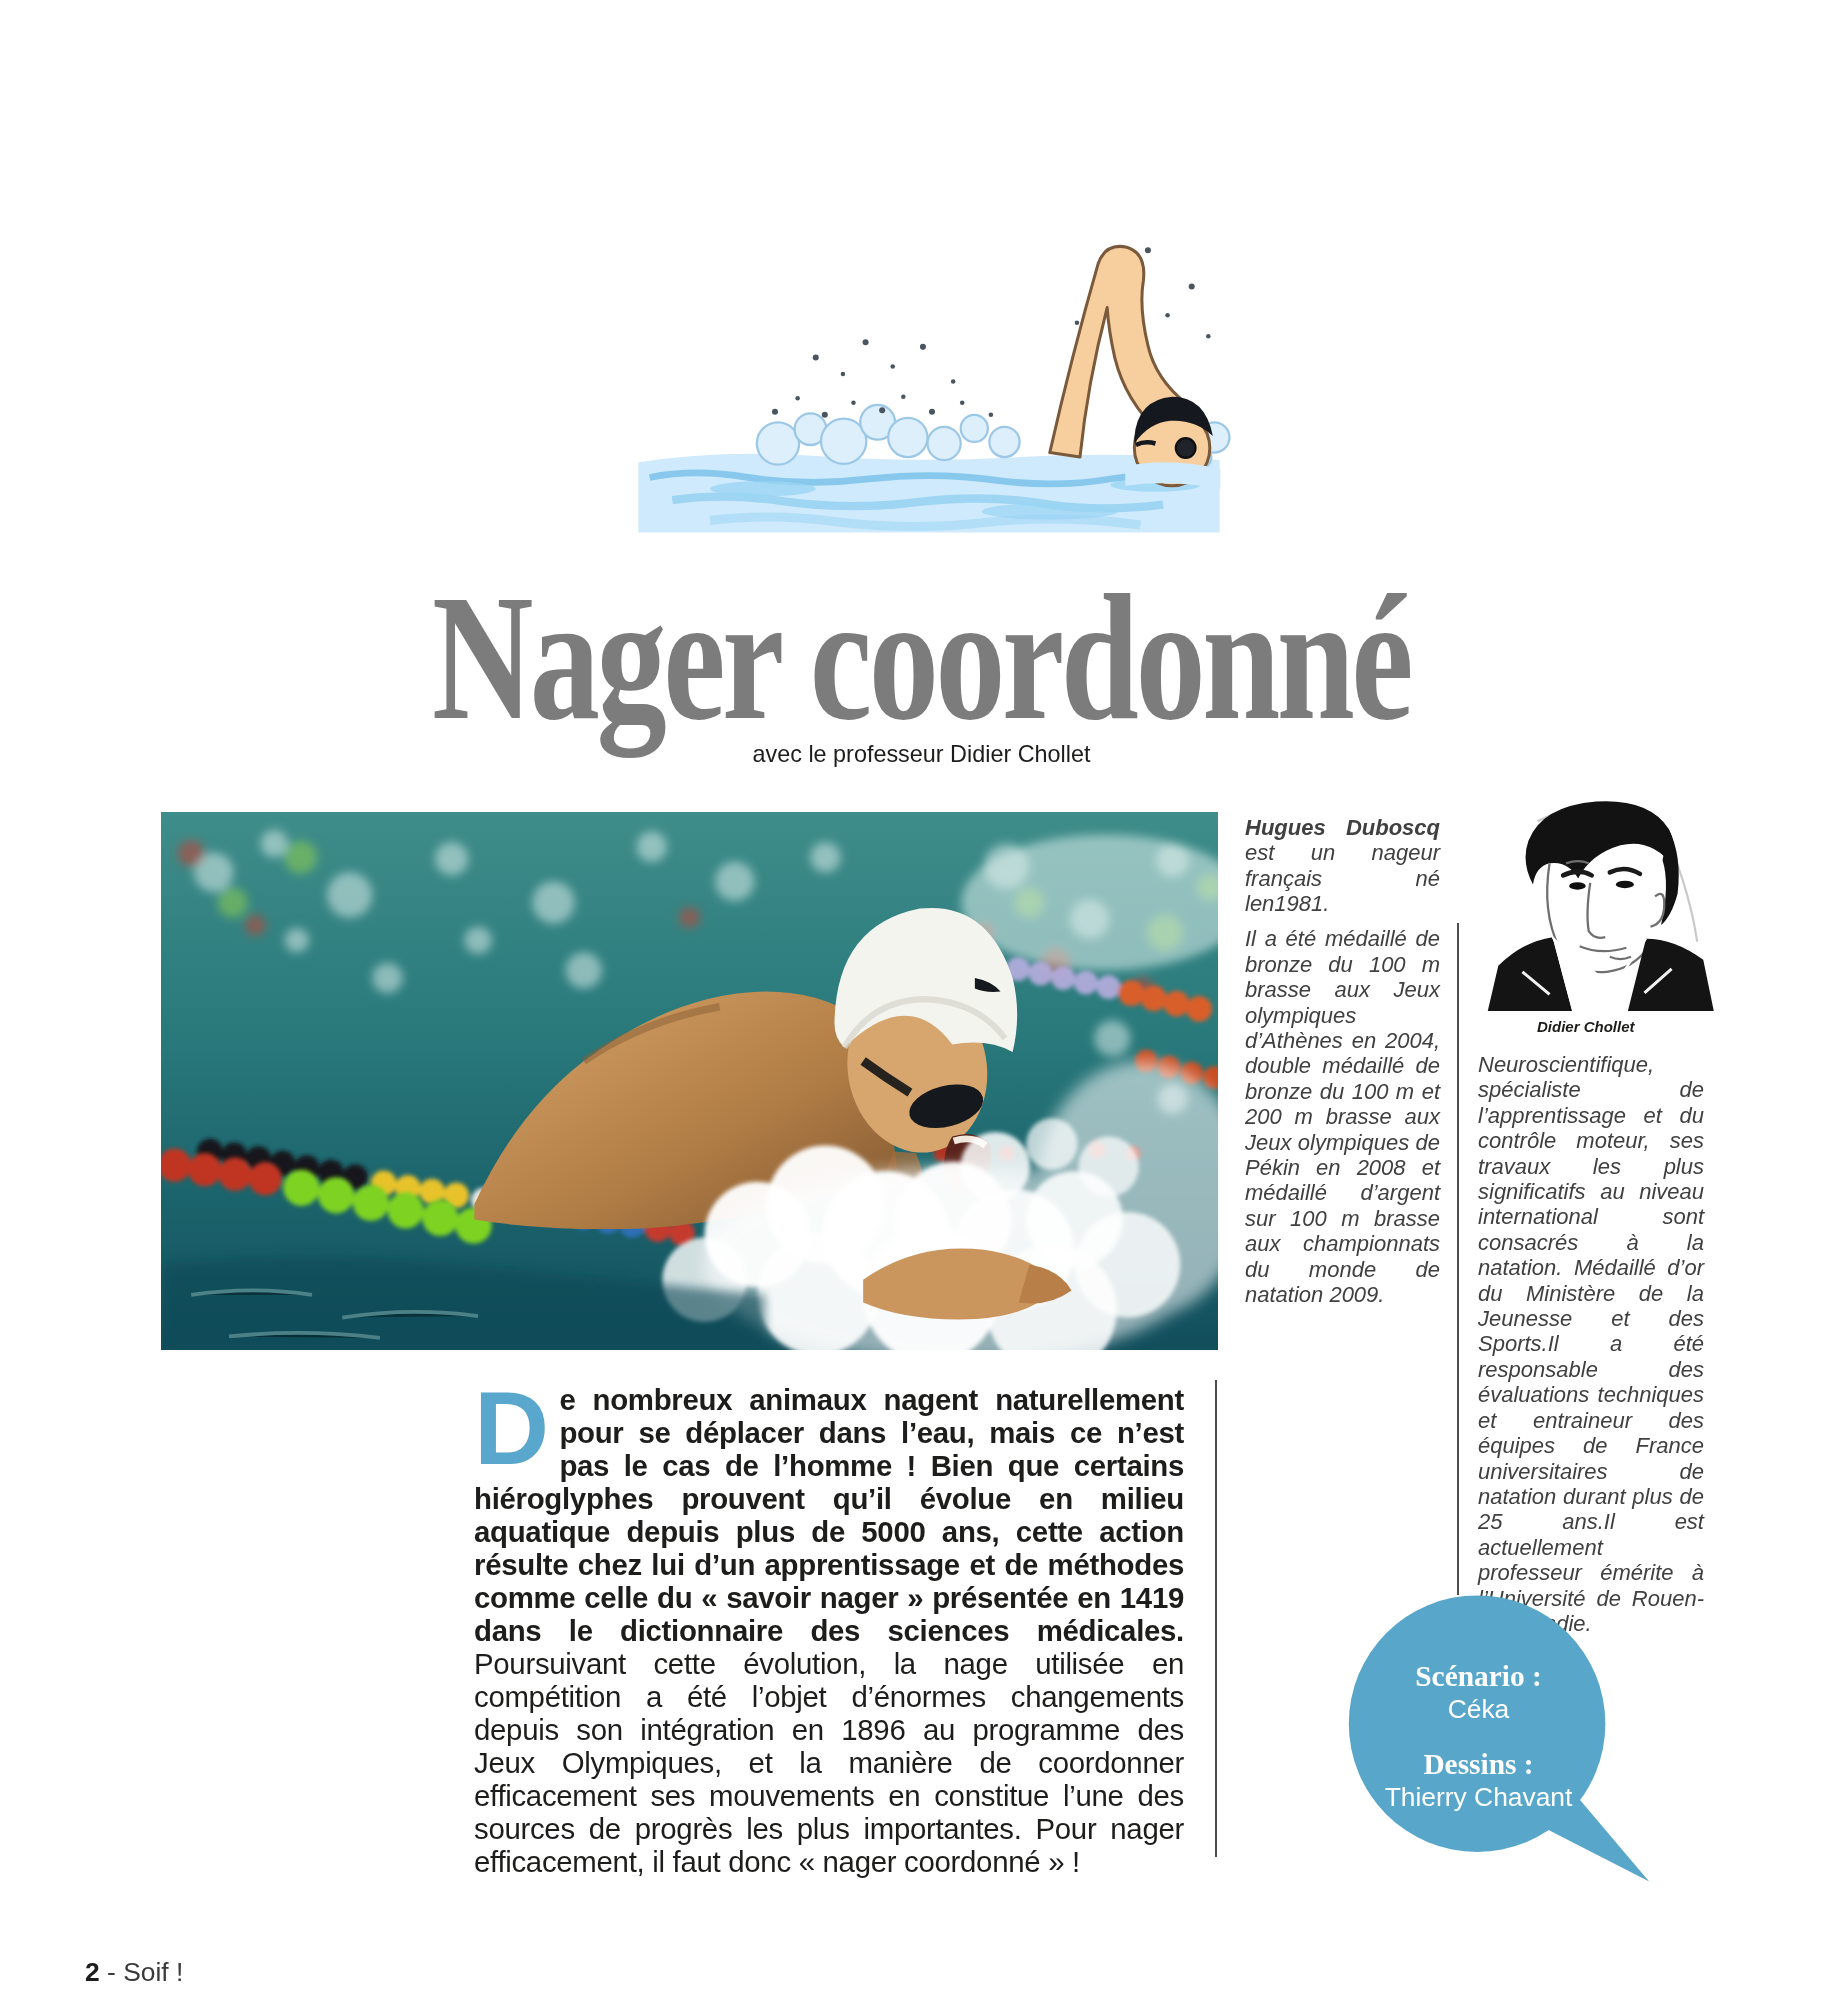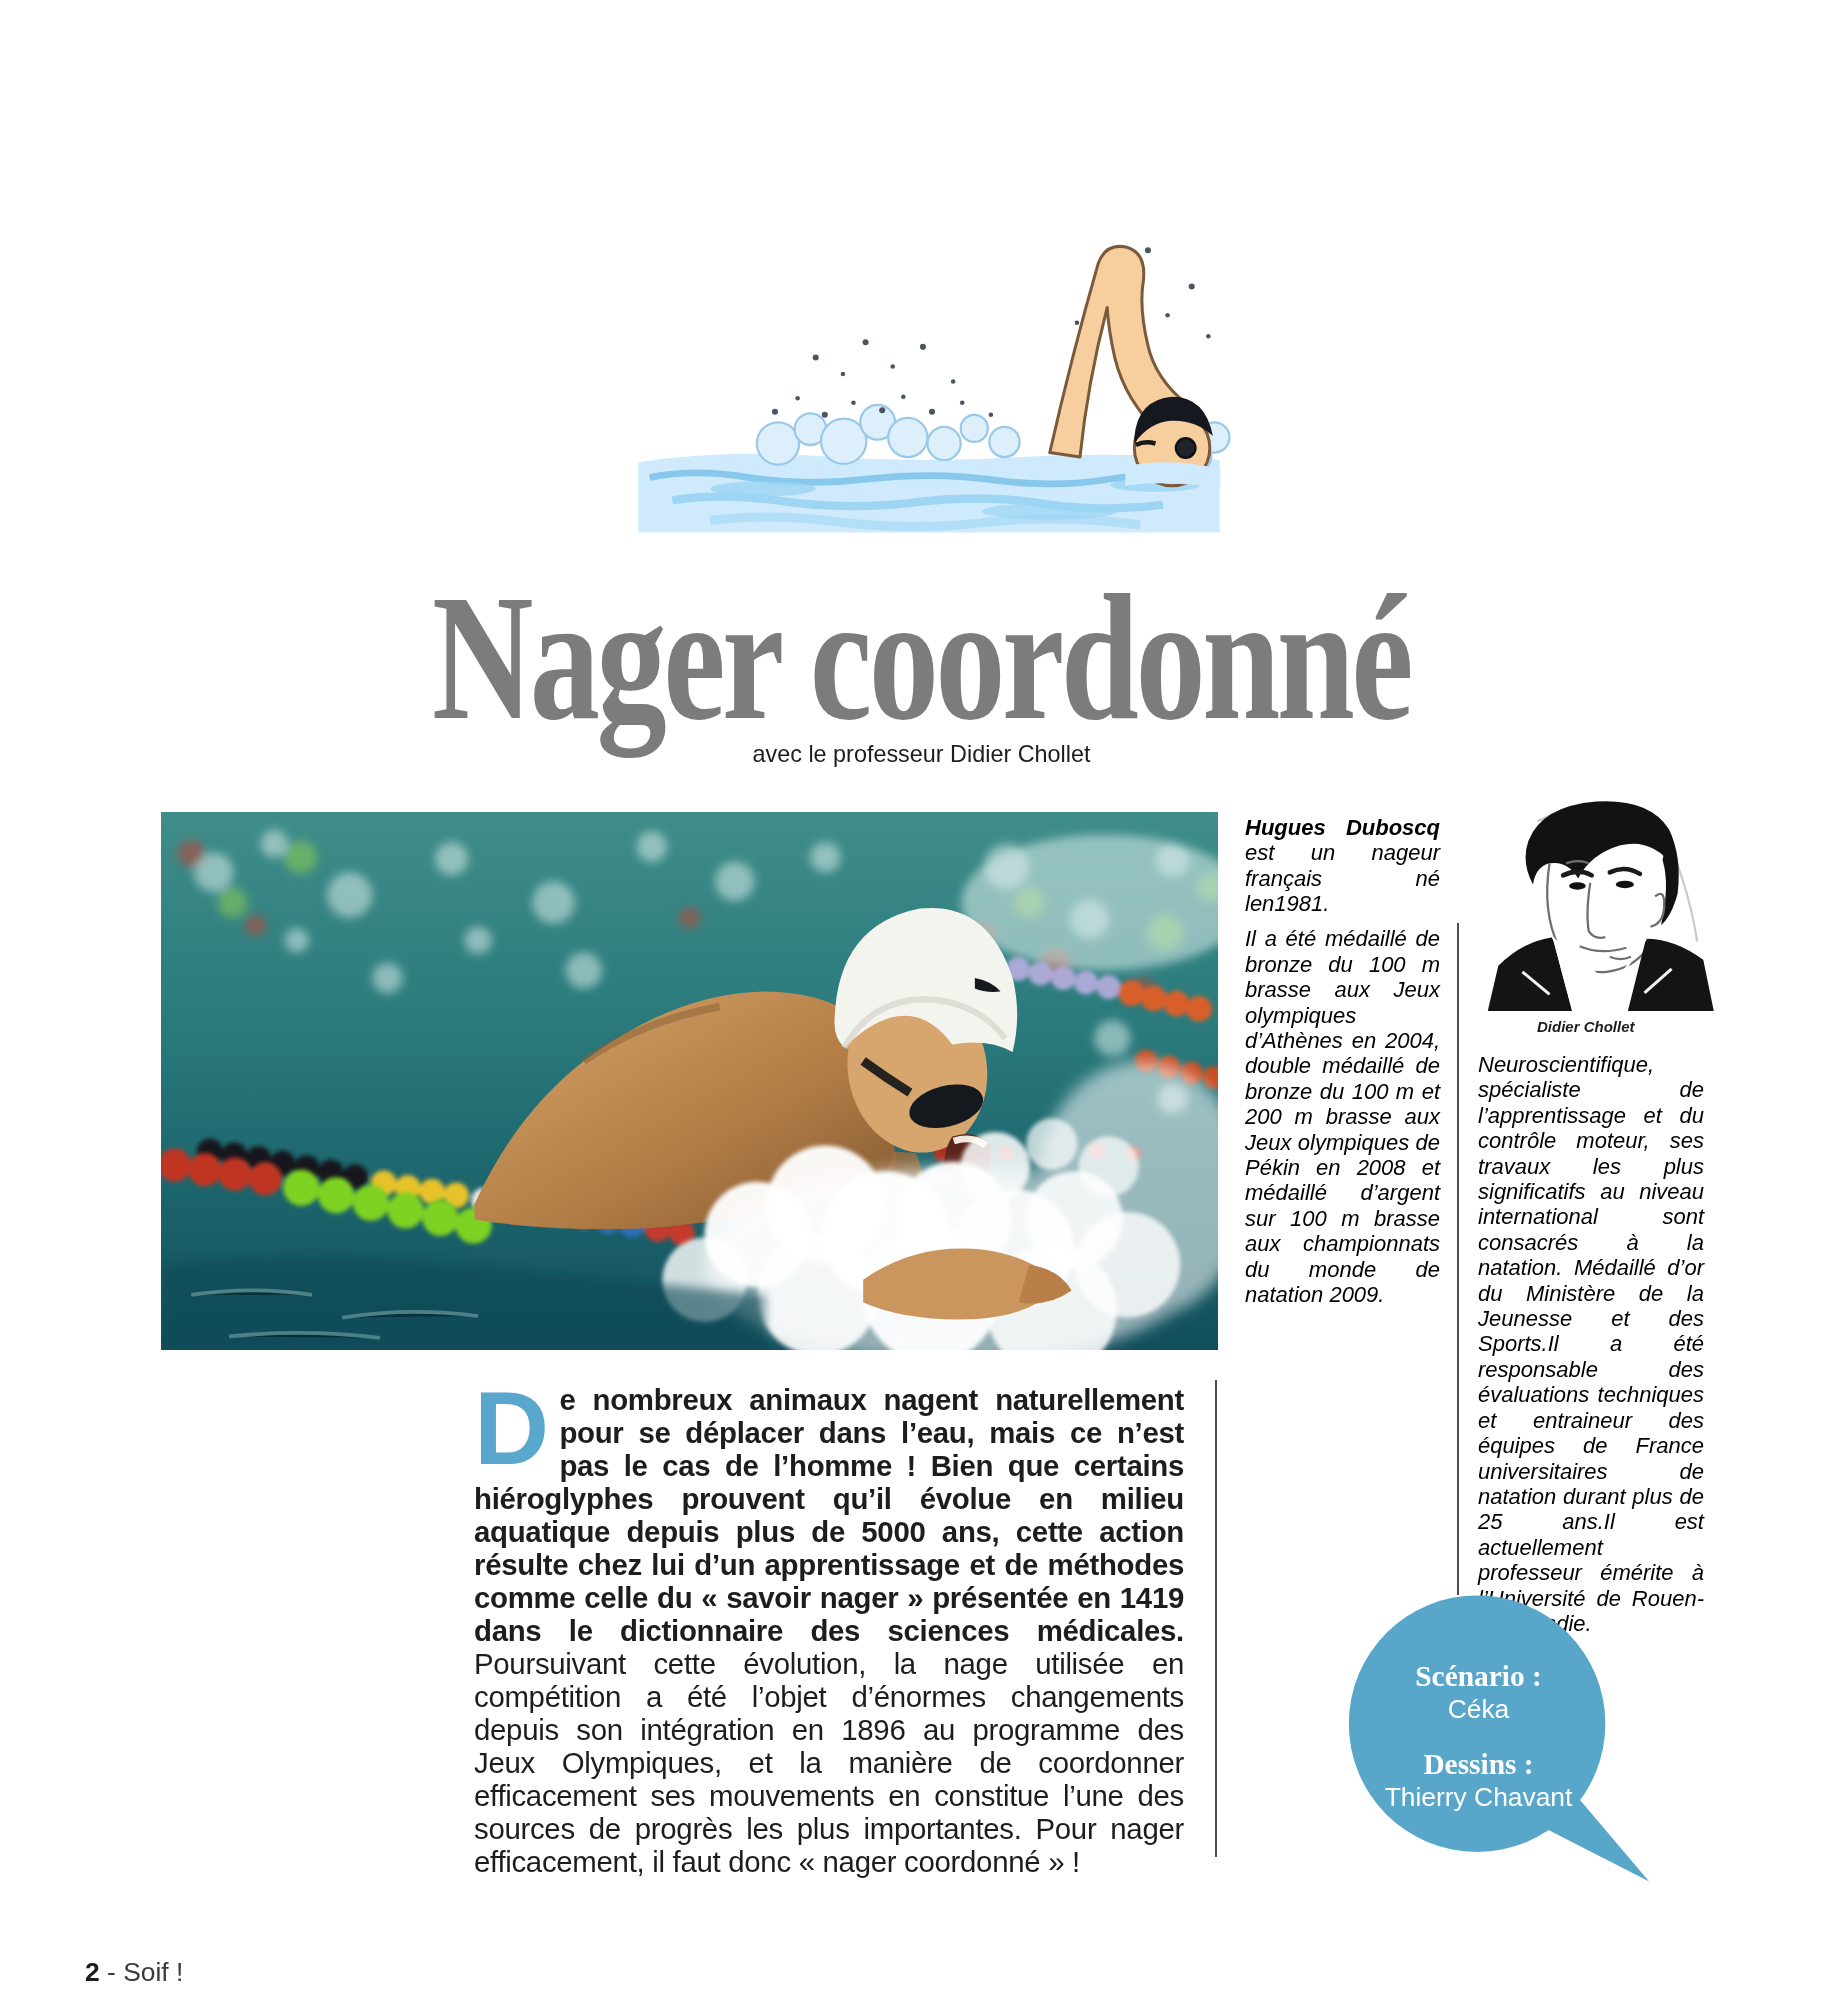--- a/index.html
+++ b/index.html
@@ -15,21 +15,21 @@
     display:inline-block;font-family:"Liberation Serif",serif;font-weight:700;
     font-size:180px;line-height:1;color:#7c7c7c;letter-spacing:-4.5px;
     transform:scaleX(0.78);transform-origin:50% 50%;white-space:nowrap;
   }
   #subtitle{left:0;top:741px;width:1843px;text-align:center;font-size:23.4px;color:#1d1d1b;letter-spacing:0px;}
 
   
   #photo{left:161px;top:812px;width:1057px;height:538px;}
   #photo svg{display:block;width:100%;height:100%;}
 
-  .note{font-style:italic;text-align:justify;line-height:1.155;font-size:22px;color:#000000;}
+  .note{font-style:italic;text-align:justify;line-height:1.155;font-size:22px;color:#404040;}
   #hugues{left:1245px;top:815px;width:195px;}
   #hugues p{margin:0;}
   #hugues p + p{margin-top:9.8px;}
   #hugues .nm{font-weight:700;}
 
   #portrait{left:1477px;top:791px;width:237px;height:220px;}
   #portrait svg{display:block;width:100%;height:100%;}
   #chollet-caption{left:1537px;top:1018px;width:226px;font-size:15px;font-weight:700;font-style:italic;}
   #chollet-bio{left:1478px;top:1052px;width:226px;}
 

